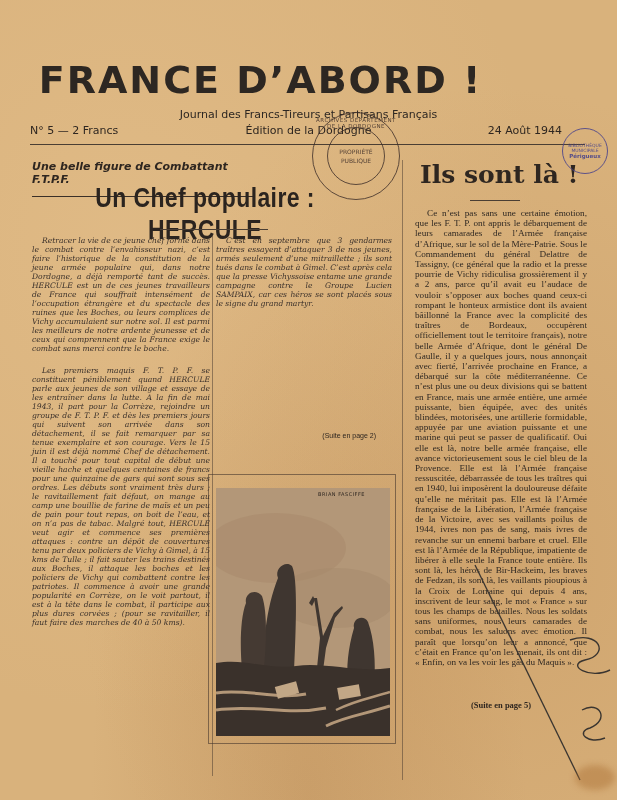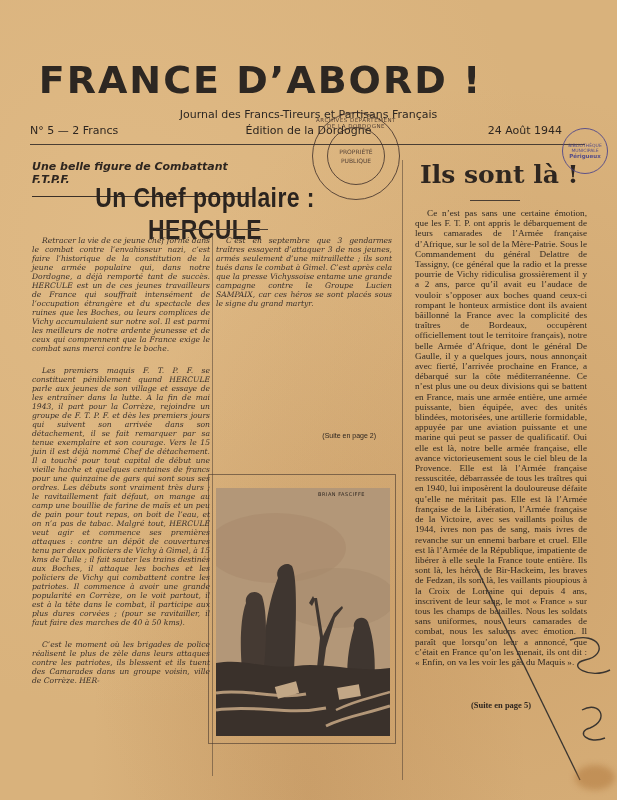--- a/index.html
+++ b/index.html
@@ -112,21 +112,20 @@
 <div class="abs kicker">Une belle figure de Combattant F.T.P.F.</div>
 <div class="abs headline-left">Un Chef populaire : HERCULE</div>
 <div class="abs short-rule-left"></div>
 
 <div class="abs vrule1"></div>
 <div class="abs vrule2"></div>
 
 <div class="abs col col1">
   <p>Retracer la vie de ce jeune chef formé dans le combat contre l’envahisseur nazi, c’est faire l’historique de la constitution de la jeune armée populaire qui, dans notre Dordogne, a déjà remporté tant de succès. HERCULE est un de ces jeunes travailleurs de France qui souffrait intensément de l’occupation étrangère et du spectacle des ruines que les Boches, ou leurs complices de Vichy accumulaient sur notre sol. Il est parmi les meilleurs de notre ardente jeunesse et de ceux qui comprennent que la France exige le combat sans merci contre le boche.</p>
   <p>Les premiers maquis F. T. P. F. se constituent péniblement quand HERCULE parle aux jeunes de son village et essaye de les entraîner dans la lutte. A la fin de mai 1943, il part pour la Corrèze, rejoindre un groupe de F. T. P. F. et dès les premiers jours qui suivent son arrivée dans son détachement, il se fait remarquer par sa tenue exemplaire et son courage. Vers le 15 juin il est déjà nommé Chef de détachement. Il a touché pour tout capital de début une vieille hache et quelques centaines de francs pour une quinzaine de gars qui sont sous ses ordres. Les débuts sont vraiment très durs ; le ravitaillement fait défaut, on mange au camp une bouillie de farine de maïs et un peu de pain pour tout repas, on boit de l’eau, et on n’a pas de tabac. Malgré tout, HERCULE veut agir et commence ses premières attaques : contre un dépôt de couvertures tenu par deux policiers de Vichy à Gimel, à 15 kms de Tulle ; il fait sauter les trains destinés aux Boches, il attaque les boches et les policiers de Vichy qui combattent contre les patriotes. Il commence à avoir une grande popularité en Corrèze, on le voit partout, il est à la tête dans le combat, il participe aux plus dures corvées ; (pour se ravitailler, il faut faire des marches de 40 à 50 kms).</p>
-  <p>C’est le moment où les brigades de police réalisent le plus de zèle dans leurs attaques contre les patriotes, ils blessent et ils tuent des Camarades dans un groupe voisin, ville de Corrèze. HER-</p>
 </div>
 
 <div class="abs col col2">
   <p>C’est en septembre que 3 gendarmes traîtres essayent d’attaquer 3 de nos jeunes, armés seulement d’une mitraillette ; ils sont tués dans le combat à Gimel. C’est après cela que la presse Vichyssoise entame une grande campagne contre le Groupe Lucien SAMPAIX, car ces héros se sont placés sous le signe du grand martyr.</p>
 </div>
 <div class="abs continued-left">(Suite en page 2)</div>
 
 <div class="abs illustration-frame"></div>
 <svg class="abs illustration" viewBox="0 0 174 248" xmlns="http://www.w3.org/2000/svg">
   <rect x="0" y="0" width="174" height="248" fill="#b39778"></rect>

